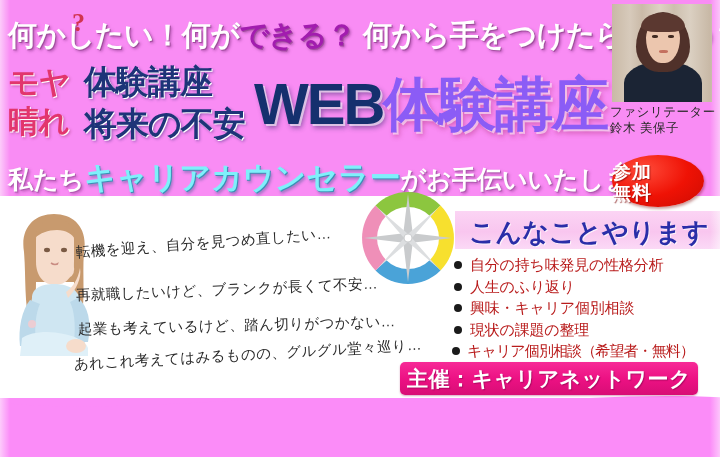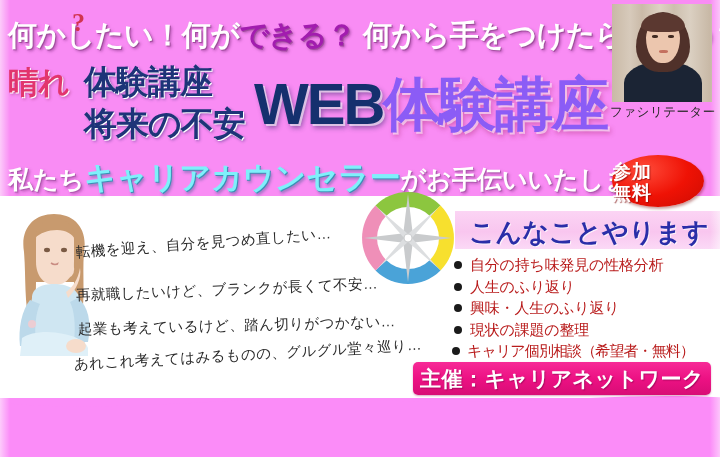--- a/index.html
+++ b/index.html
@@ -307,21 +307,21 @@
     width: 8px; height: 8px;
     border-radius: 50%;
     background: #1a1a1a;
   }
   .panel-list .item.tight { padding-left: 15px; letter-spacing: -0.9px; }
   .panel-list .item.tight .dot { left: 0px; }
 
   
   .sponsor {
     position: absolute;
-    left: 413px; top: 362px;
+    left: 400px; top: 362px;
     width: 298px; height: 33px;
     border-radius: 5px;
     background: linear-gradient(to bottom, #f72a97 0%, #ec1183 52%, #d80d76 100%);
     box-shadow: 0 1px 2px rgba(140,0,80,.35);
   }
   .sponsor span {
     position: absolute;
     left: 0; right: 0; top: 3px;
     text-align: center;
     font-size: 21px;
@@ -346,20 +346,21 @@
 
   <div class="bg-pink-bottom"></div>
   <svg class="wave-bottom" viewBox="0 0 740 34" preserveAspectRatio="none">
     <path d="M0,16 C130,30 260,6 390,14 C520,22 630,4 740,12 L740,34 L0,34 Z" fill="#fb8cf8"></path>
   </svg>
 
   <div class="tagline"><span>何かしたい！何が</span><span class="cy">できる？</span><span> 何から手をつけたらいいの？？</span></div>
 
   <div class="headline">
     <div class="moya">
+      <div>モヤ</div>
       <div>晴れ</div>
     </div>
     <div class="worry2">
       <div>体験講座</div>
       <div>将来の不安</div>
     </div>
     <div class="webtitle"><span class="en">WEB</span><span class="jp">体験講座</span></div>
   </div>
 
   <div class="counselor-line"><span>私たち</span><span class="big">キャリアカウンセラー</span><span>がお手伝いいたします</span></div>
@@ -369,20 +370,21 @@
     <div class="photo-body"></div>
     <div class="photo-hair"></div>
     <div class="photo-face"></div>
     <div class="photo-fringe"></div>
     <div class="photo-eye l"></div>
     <div class="photo-eye r"></div>
     <div class="photo-mouth"></div>
   </div>
   <div class="photo-caption">
     <div>ファシリテーター</div>
+    <div>鈴木 美保子</div>
   </div>
 
   <div class="free-badge">
     <span class="l1">参加</span>
     <span class="l2">無料</span>
   </div>
 
   <svg class="illus" viewBox="0 0 106 176">
     <g>
       <path d="M22,46 C18,22 32,8 52,8 C72,8 86,22 82,46 C80,70 84,96 78,120 C74,108 72,92 72,76 L34,76 C34,92 32,108 28,120 C22,96 24,70 22,46 Z" fill="#c89a6e"></path>
@@ -438,21 +440,21 @@
     <div class="item">
       <span class="dot"></span>
       <span>自分の持ち味発見の性格分析</span>
     </div>
     <div class="item">
       <span class="dot"></span>
       <span>人生のふり返り</span>
     </div>
     <div class="item">
       <span class="dot"></span>
-      <span>興味・人生のふり返り</span>
+      <span>興味・キャリア個別相談</span>
     </div>
     <div class="item">
       <span class="dot"></span>
       <span>現状の課題の整理</span>
     </div>
     <div class="item tight">
       <span class="dot"></span>
       <span>キャリア個別相談（希望者・無料）</span>
     </div>
   </div>

